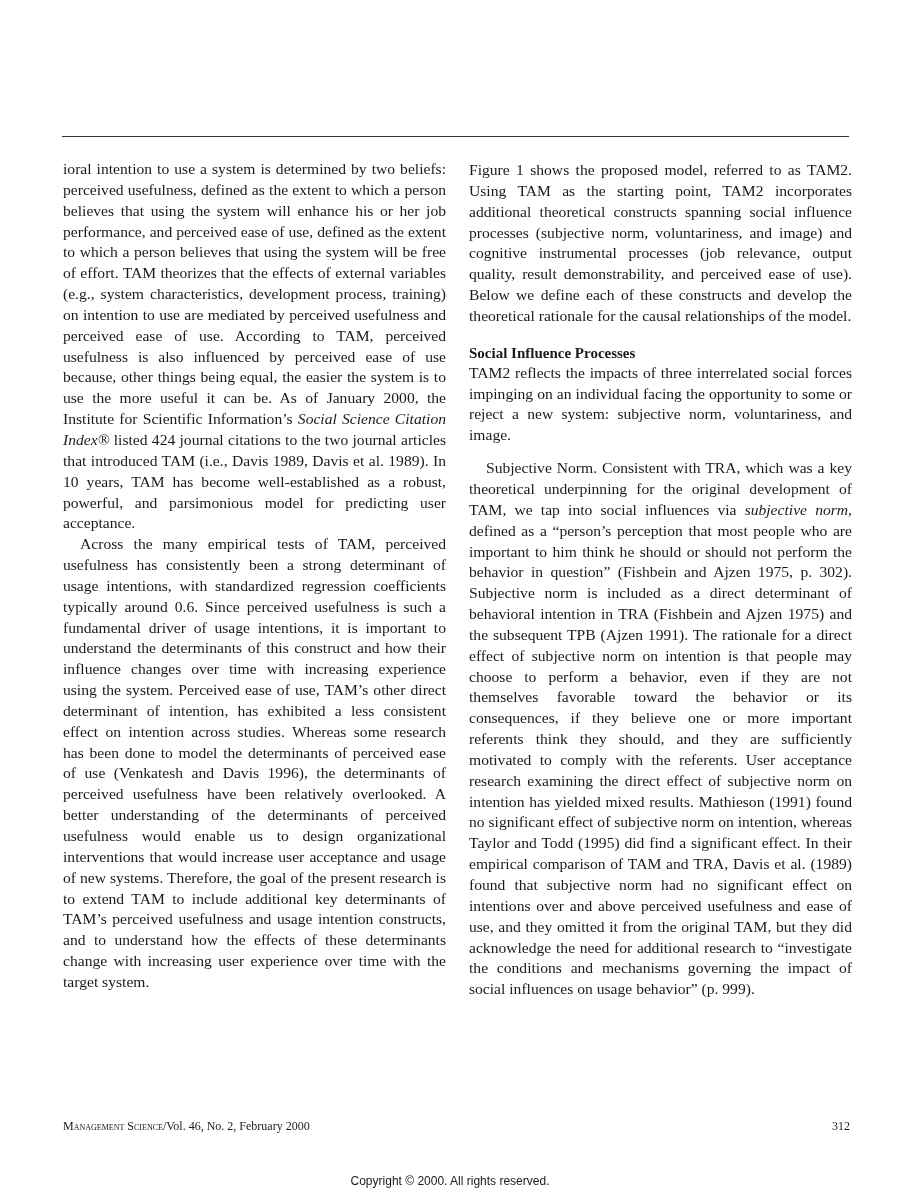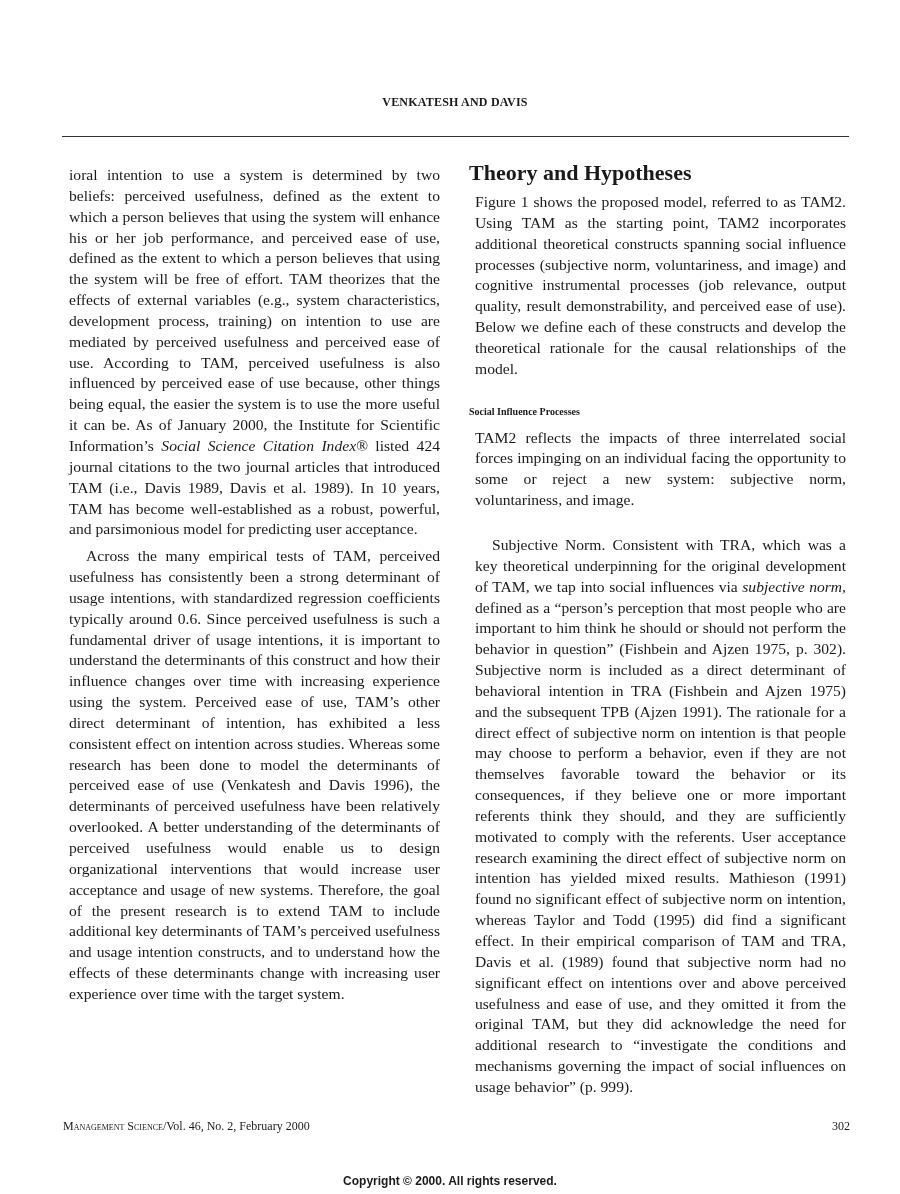--- a/index.html
+++ b/index.html
@@ -5,53 +5,51 @@
     html, body { margin: 0; padding: 0; background: #ffffff; }
     body { width: 900px; height: 1194px; position: relative; overflow: hidden;
            font-family: "DejaVu Serif", "Liberation Serif", serif; color: #1a1a1a; }
     .header { position: absolute; left: 60px; width: 790px; top: 94px; text-align: center; }
     .hdr-authors { font-family: "Liberation Serif", serif; font-weight: bold; font-size: 12px; letter-spacing: 0.2px; line-height: 16px; }
     .hdr-title { font-family: "Liberation Serif", serif; font-style: italic; font-size: 12px; line-height: 17px; }
     .rule { position: absolute; left: 62px; width: 787px; top: 136px; height: 0; border-top: 1.5px solid #333; }
     .col { position: absolute; top: 159px; width: 383px; font-family: "Liberation Serif", serif; font-size: 15.6px; line-height: 20.85px; text-align: justify; hyphens: manual; }
     .col-left { left: 63px; }
     .col-right { left: 469px; top: 160px; }
-    .col p { margin: 6px; }
+    .col p { margin: 0; }
     .indent { text-indent: 17px; }
     .section-title { font-family: "Liberation Serif", serif; font-weight: bold; font-size: 22px; line-height: 26px; margin: 0; padding-top: 0; }
-    .subsection-title { font-weight: bold; font-size: 10px; line-height: 20px; margin: 0; }
+    .subsection-title { font-weight: bold; font-size: 15px; line-height: 20px; margin: 0; }
     .gap-sm { height: 16px; }
     .gap-md { height: 12px; }
     .runin { font-weight: normal; }
     em { font-style: italic; }
     .footer { position: absolute; left: 63px; width: 787px; top: 1119px; font-family: "Liberation Serif", serif; font-size: 12px; display: flex; justify-content: space-between; }
     .footer-journal .sc { font-variant: small-caps; }
-    .copyright { position: absolute; left: 0; width: 900px; top: 1174px; text-align: center; font-family: "Liberation Sans", sans-serif; font-weight: bold; font-size: 12px; }
+    .copyright { position: absolute; left: 0; width: 900px; top: 1174px; text-align: center; font-family: "Liberation Sans", sans-serif; font-weight: normal; font-size: 12px; }
   </style>
 </head>
 <body>
 
 <div class="header">
-  <div class="hdr-authors">VENKATESH AND DAVIS</div>
 </div>
 <div class="rule"></div>
 
 <div class="col col-left">
   <p><span>ioral intention to use a system is determined by two beliefs: perceived usefulness, defined as the extent to which a person believes that using the system will enhance his or her job performance, and per­ceived ease of use, defined as the extent to which a person believes that using the system will be free of effort. TAM theorizes that the effects of external variables (e.g., system characteristics, development process, training) on intention to use are mediated by perceived usefulness and perceived ease of use. According to TAM, perceived usefulness is also influenced by perceived ease of use because, other things being equal, the easier the system is to use the more useful it can be. As of January 2000, the Institute for Scientific Information’s </span><em>Social Science Citation Index®</em><span> listed 424 journal citations to the two journal articles that introduced TAM (i.e., Davis 1989, Davis et al. 1989). In 10 years, TAM has become well-established as a robust, powerful, and parsimonious model for predicting user acceptance.</span></p>
   <p class="indent">Across the many empirical tests of TAM, perceived usefulness has consistently been a strong determinant of usage intentions, with standardized regression co­efficients typically around 0.6. Since perceived useful­ness is such a fundamental driver of usage intentions, it is important to understand the determinants of this construct and how their influence changes over time with increasing experience using the system. Per­ceived ease of use, TAM’s other direct determinant of intention, has exhibited a less consistent effect on intention across studies. Whereas some research has been done to model the determinants of perceived ease of use (Venkatesh and Davis 1996), the determi­nants of perceived usefulness have been relatively overlooked. A better understanding of the determi­nants of perceived usefulness would enable us to design organizational interventions that would in­crease user acceptance and usage of new systems. Therefore, the goal of the present research is to extend TAM to include additional key determinants of TAM’s perceived usefulness and usage intention constructs, and to understand how the effects of these determi­nants change with increasing user experience over time with the target system.</p>
 </div>
 
 <div class="col col-right">
-  <h2 class="section-title">Theory and Hypotheses</h2>
   <p>Figure 1 shows the proposed model, referred to as TAM2. Using TAM as the starting point, TAM2 incor­porates additional theoretical constructs spanning so­cial influence processes (subjective norm, voluntari­ness, and image) and cognitive instrumental processes (job relevance, output quality, result demonstrability, and perceived ease of use). Below we define each of these constructs and develop the theoretical rationale for the causal relationships of the model.</p>
   <div class="gap-sm"></div>
   <h3 class="subsection-title">Social Influence Processes</h3>
   <p>TAM2 reflects the impacts of three interrelated social forces impinging on an individual facing the oppor­tunity to some or reject a new system: subjective norm, voluntariness, and image.</p>
   <div class="gap-md"></div>
   <p class="indent"><span class="runin">Subjective Norm.</span><span> Consistent with TRA, which was a key theoretical underpinning for the original development of TAM, we tap into social influences via </span><em>subjective norm,</em><span> defined as a “person’s perception that most people who are important to him think he should or should not perform the behavior in ques­tion” (Fishbein and Ajzen 1975, p. 302). Subjective norm is included as a direct determinant of behavioral intention in TRA (Fishbein and Ajzen 1975) and the subsequent TPB (Ajzen 1991). The rationale for a direct effect of subjective norm on intention is that people may choose to perform a behavior, even if they are not themselves favorable toward the behavior or its consequences, if they believe one or more impor­tant referents think they should, and they are suffi­ciently motivated to comply with the referents. User acceptance research examining the direct effect of subjective norm on intention has yielded mixed re­sults. Mathieson (1991) found no significant effect of subjective norm on intention, whereas Taylor and Todd (1995) did find a significant effect. In their empirical comparison of TAM and TRA, Davis et al. (1989) found that subjective norm had no significant effect on intentions over and above perceived useful­ness and ease of use, and they omitted it from the original TAM, but they did acknowledge the need for additional research to “investigate the conditions and mechanisms governing the impact of social influences on usage behavior” (p. 999).</span></p>
 </div>
 
 <div class="footer">
   <span class="footer-journal"><span class="sc">Management Science</span><span>/Vol. 46, No. 2, February 2000</span></span>
-  <span>302</span>
+  <span>312</span>
 </div>
 
 <div class="copyright">Copyright © 2000. All rights reserved.</div>
 
 </body></html>

